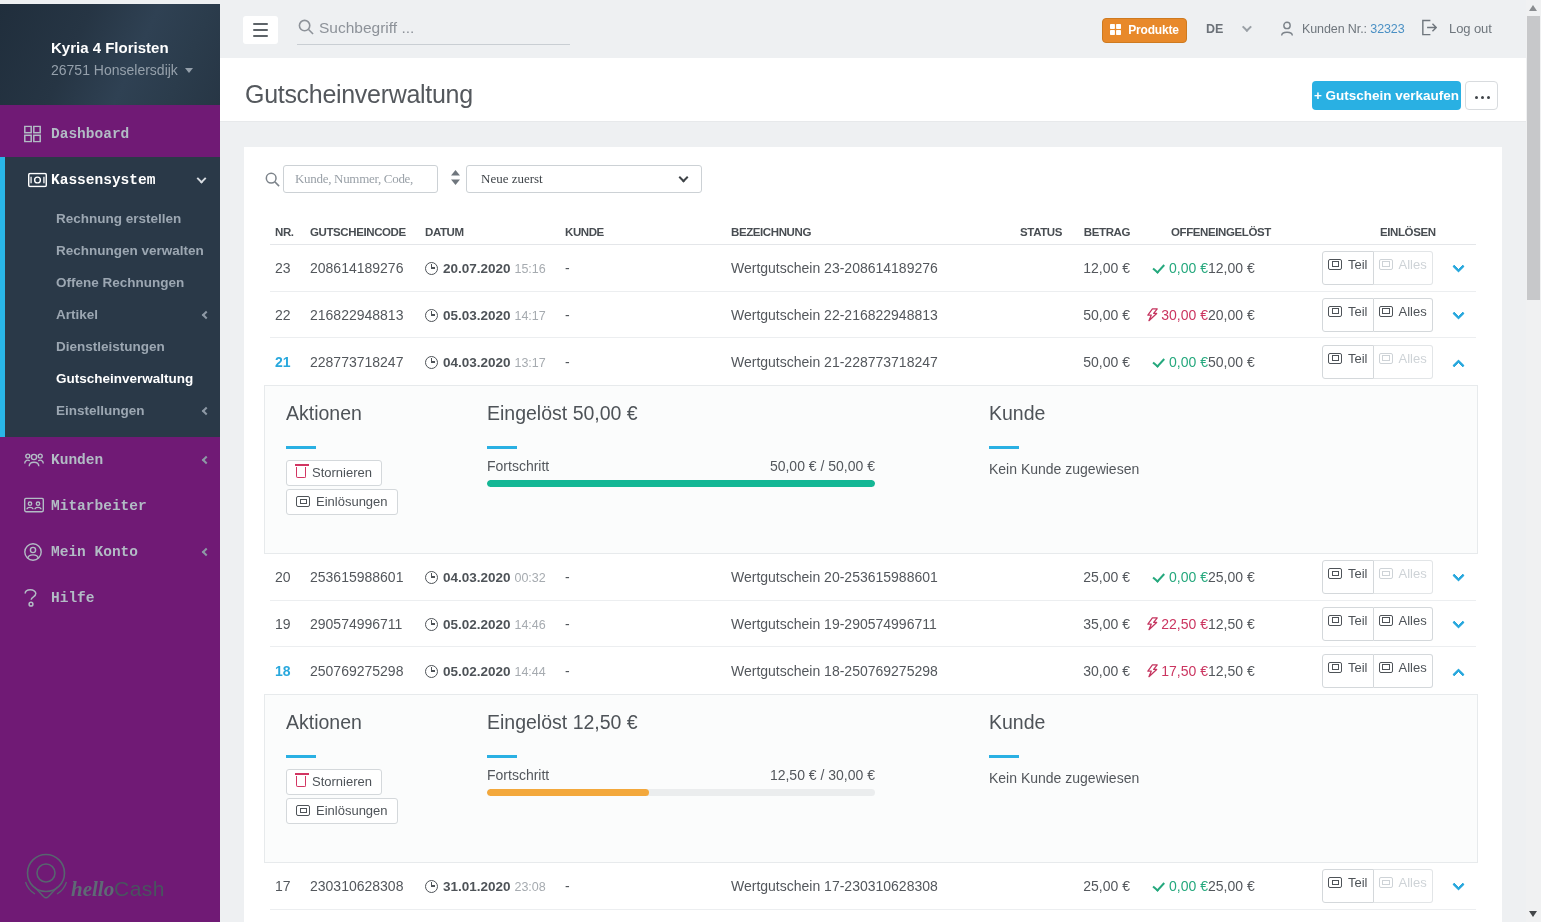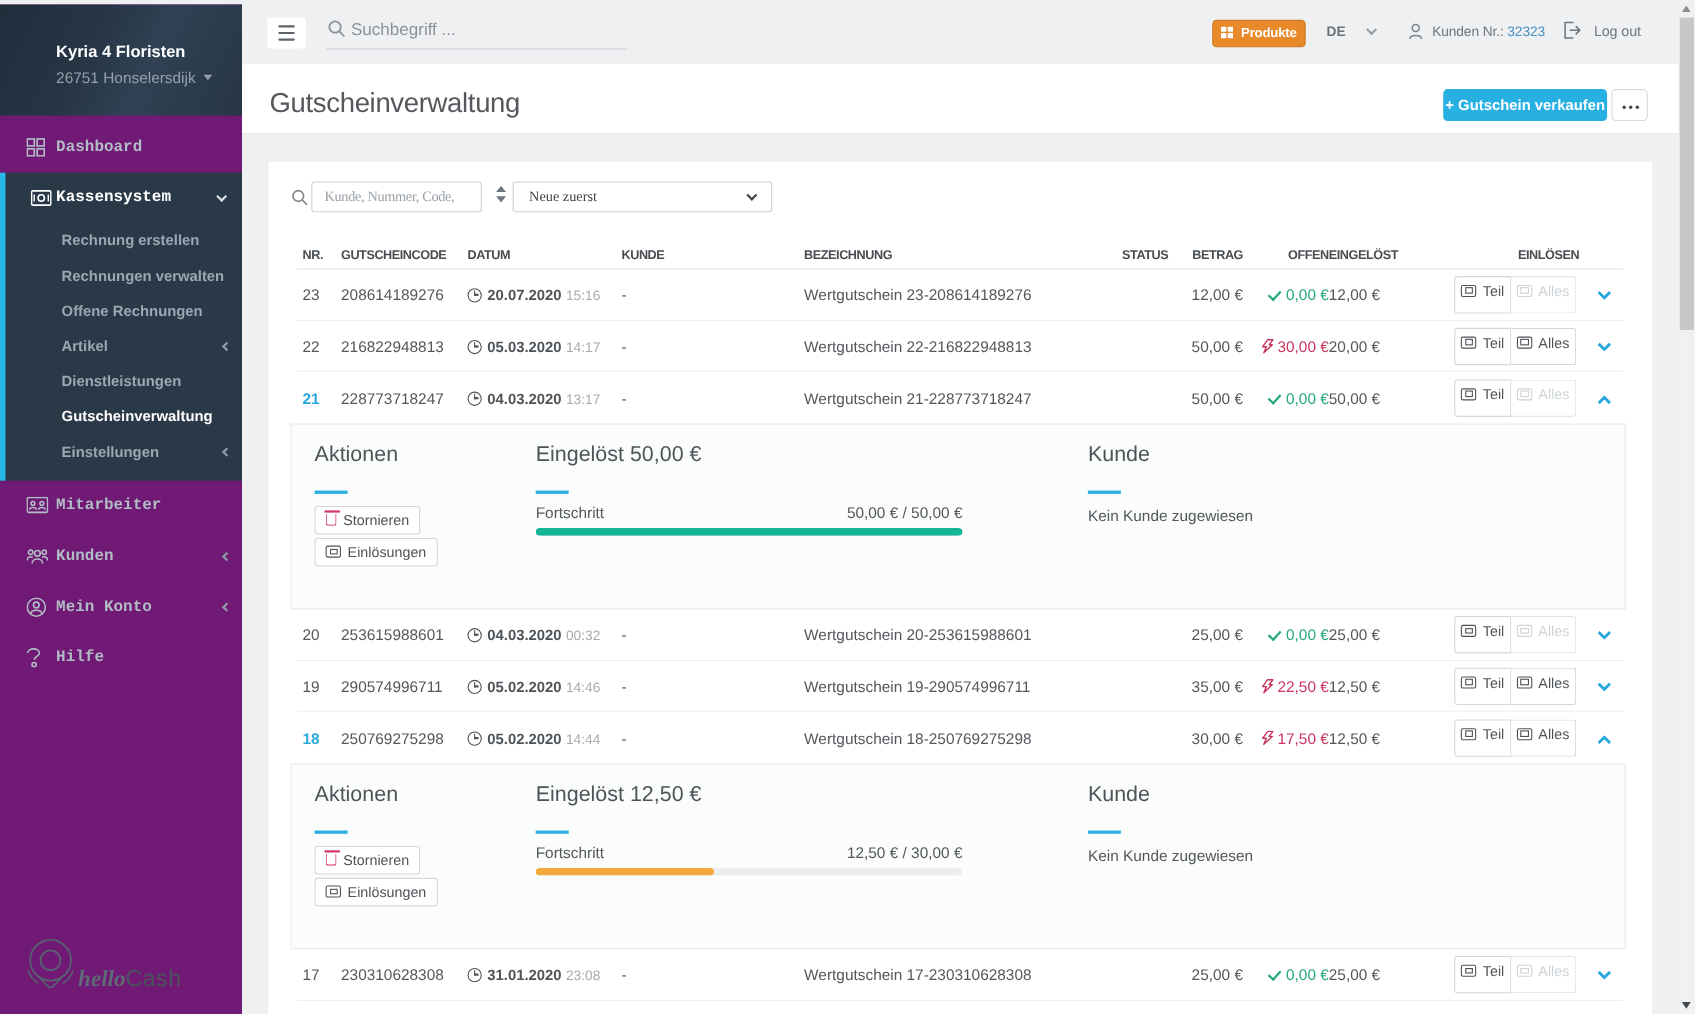--- a/index.html
+++ b/index.html
@@ -373,34 +373,34 @@
             <path d="M3.4 4.5 v7 M17.6 4.5 v7" stroke-width="1.4"></path>
           </svg>Kassensystem<span class="dchev"></span></div>
       <div class="sub-item">Rechnung erstellen</div>
       <div class="sub-item">Rechnungen verwalten</div>
       <div class="sub-item">Offene Rechnungen</div>
       <div class="sub-item">Artikel<span class="lchev"></span></div>
       <div class="sub-item">Dienstleistungen</div>
       <div class="sub-item active">Gutscheinverwaltung</div>
       <div class="sub-item">Einstellungen<span class="lchev"></span></div>
     </div>
-    <div class="nav-item"><svg width="20" height="17" viewBox="0 0 20 17" fill="none" stroke="#b2bcc5" stroke-width="1.4">
-          <rect x="0.7" y="0.7" width="18.6" height="13.6" rx="1.5"></rect>
-          <circle cx="6" cy="6.2" r="1.7"></circle>
-          <circle cx="14" cy="6.2" r="1.7"></circle>
-          <path d="M3 11.8 c0-2.6 6-2.6 6 0 M11 11.8 c0-2.6 6-2.6 6 0"></path>
-        </svg>Mitarbeiter</div>
     <div class="nav-item"><svg width="20" height="15" viewBox="0 0 20 15" fill="none" stroke="#b2bcc5" stroke-width="1.4">
           <circle cx="10" cy="4.5" r="2.6"></circle>
           <path d="M5.2 13.8 c0-5.4 9.6-5.4 9.6 0"></path>
           <circle cx="3.8" cy="3.6" r="2"></circle>
           <path d="M0.7 11 c0-3.4 3.4-4 5-2.6"></path>
           <circle cx="16.2" cy="3.6" r="2"></circle>
           <path d="M19.3 11 c0-3.4 -3.4-4 -5-2.6"></path>
         </svg>Kunden<span class="lchev"></span></div>
+    <div class="nav-item"><svg width="20" height="17" viewBox="0 0 20 17" fill="none" stroke="#b2bcc5" stroke-width="1.4">
+          <rect x="0.7" y="0.7" width="18.6" height="13.6" rx="1.5"></rect>
+          <circle cx="6" cy="6.2" r="1.7"></circle>
+          <circle cx="14" cy="6.2" r="1.7"></circle>
+          <path d="M3 11.8 c0-2.6 6-2.6 6 0 M11 11.8 c0-2.6 6-2.6 6 0"></path>
+        </svg>Mitarbeiter</div>
     <div class="nav-item"><svg width="18" height="18" viewBox="0 0 18 18" fill="none" stroke="#b2bcc5" stroke-width="1.4">
           <circle cx="9" cy="9" r="8.2"></circle>
           <circle cx="9" cy="7" r="2.6"></circle>
           <path d="M3.8 15.3 c0.6-4.6 9.8-4.6 10.4 0"></path>
         </svg>Mein Konto<span class="lchev"></span></div>
     <div class="nav-item"><svg width="13" height="18" viewBox="0 0 13 18" fill="none" stroke="#b2bcc5" stroke-width="1.5">
           <path d="M1.2 4.6 c0-5 10.6-5 10.6 0 c0 3.4-4.6 3-4.6 6.2"></path>
           <circle cx="7" cy="15.2" r="1.9"></circle>
         </svg>Hilfe</div>
     <div class="sb-logo"><svg width="180" height="76" viewBox="0 0 180 76" fill="none">

